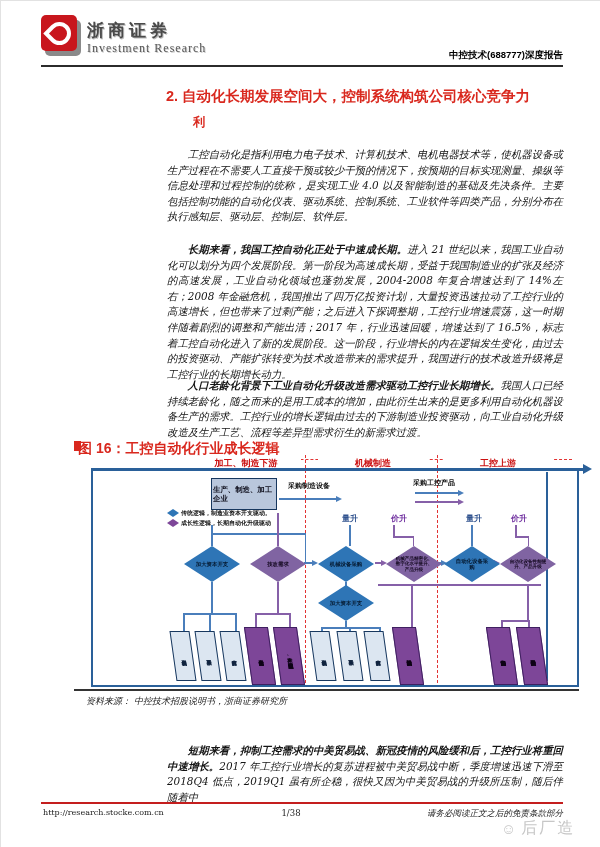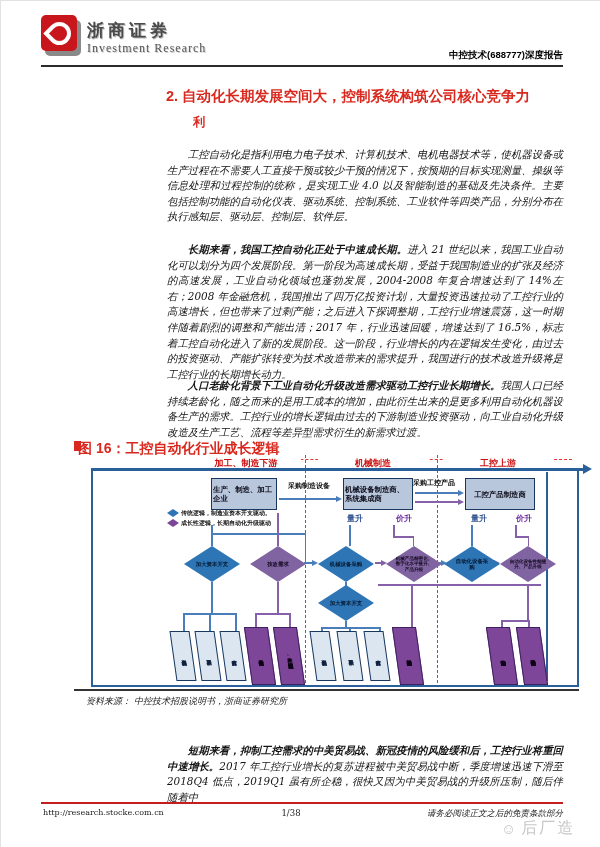--- a/index.html
+++ b/index.html
@@ -63,21 +63,21 @@
   .tbox{top:25px;height:32px;background:#b9c7dc;border:1.5px solid #17375e;display:flex;
     align-items:center;justify-content:center;text-align:left;font-size:7.4px;font-weight:bold;
     color:#0d0d1a;line-height:9px;padding:1px;box-sizing:border-box;}
   .tb1{left:210px;width:66px;} .tb2{left:342px;width:70px;} .tb3{left:464px;width:70px;}
   .flowlab{font-size:7px;color:#111;text-align:center;font-weight:bold;}
   .fl1{left:276px;top:28px;width:64px;} .fl2{left:402px;top:25px;width:62px;}
   .ln{background:#4a7ebb;}
   .lnp{background:#8660a8;}
   .arr-b{width:0;height:0;border-left:6px solid #4a7ebb;border-top:3.5px solid transparent;border-bottom:3.5px solid transparent;}
   .arr-p{width:0;height:0;border-left:6px solid #8660a8;border-top:3.5px solid transparent;border-bottom:3.5px solid transparent;}
-  .updown{top:60px;width:26px;font-size:8px;font-weight:bold;text-align:right;}
+  .updown{top:60px;width:26px;font-size:8px;font-weight:bold;text-align:center;}
   .u-liang{color:#31538f;} .u-jia{color:#7030a0;}
   .ud1{left:336px;} .ud2{left:385px;} .ud3{left:460px;} .ud4{left:505px;}
   .legend{left:166px;top:55px;width:130px;font-family:"Liberation Sans",sans-serif;}
   .legend-row{display:flex;align-items:center;gap:2px;height:10px;}
   .legend-dia{width:12px;height:8px;flex:0 0 12px;clip-path:polygon(50% 0,100% 50%,50% 100%,0 50%);}
   .legend-txt{font-size:6px;font-weight:bold;color:#111;white-space:nowrap;}
   .dia{width:56px;height:36px;clip-path:polygon(50% 0,100% 50%,50% 100%,0 50%);display:flex;
     align-items:center;justify-content:center;text-align:center;}
   .dia span{display:block;width:34px;font-size:5.4px;line-height:6px;font-weight:bold;}
   .dia-blue{background:#2e75b6;color:#04182e;}
@@ -123,22 +123,20 @@
   <div class="abs stage st1">加工、制造下游</div>
   <div class="abs stage st2">机械制造</div>
   <div class="abs stage st3">工控上游</div>
 
   <div class="abs frame"></div>
   <div class="abs top-arrow"></div>
   <div class="abs top-arrow-head"></div>
   <div class="abs right-rail"></div>
 
   <div class="abs tbox tb1">生产、制造、加工企业</div>
-  <div class="abs tbox tb2">机械设备制造商、系统集成商</div>
-  <div class="abs tbox tb3">工控产品制造商</div>
   <div class="abs flowlab fl1">采购制造设备</div>
   <div class="abs flowlab fl2">采购工控产品</div>
   <div class="abs ln" style="left:278px;top:45px;width:58px;height:1.5px;"></div>
   <div class="abs arr-b" style="left:335px;top:42.5px;"></div>
   <div class="abs ln" style="left:414px;top:39px;width:44px;height:1.5px;"></div>
   <div class="abs arr-b" style="left:457px;top:36.5px;"></div>
   <div class="abs lnp" style="left:414px;top:48px;width:44px;height:1.5px;"></div>
   <div class="abs arr-p" style="left:457px;top:45.5px;"></div>
 
   <div class="abs updown u-liang ud1">量升</div>

